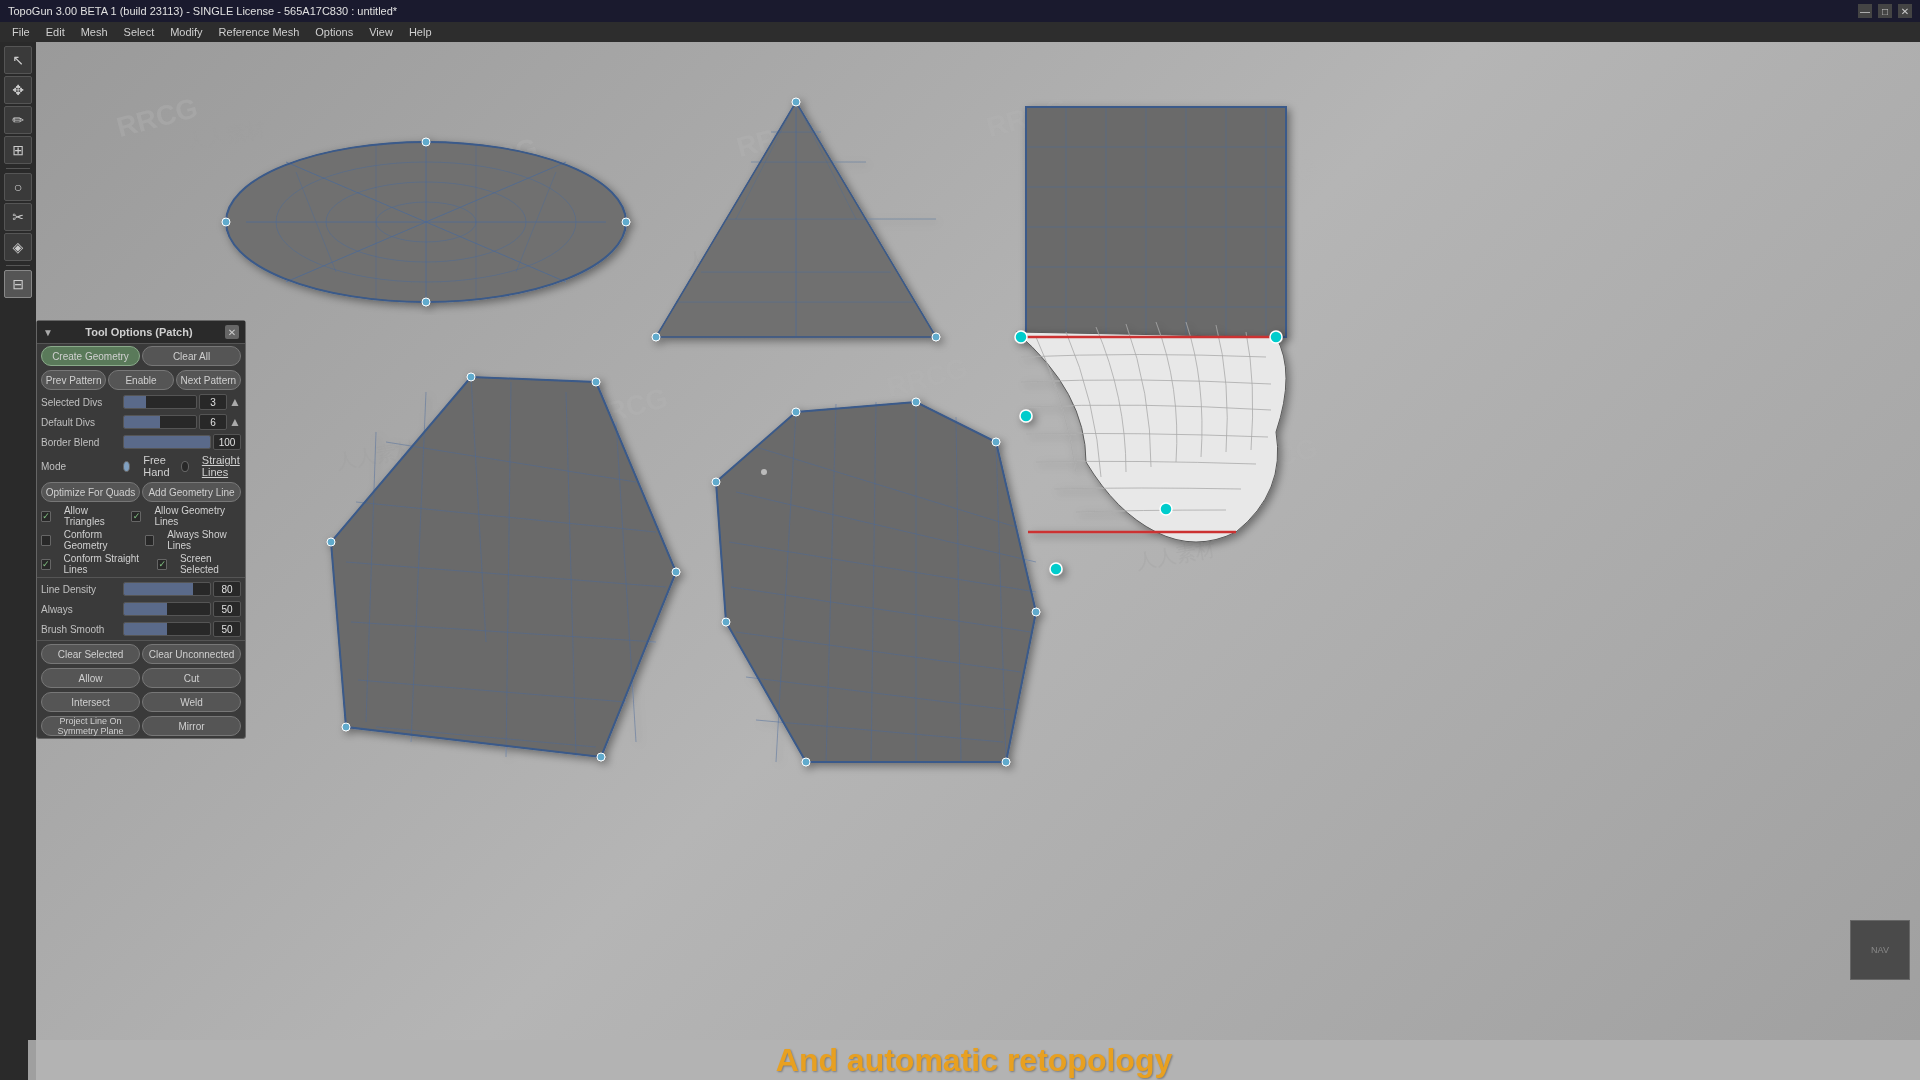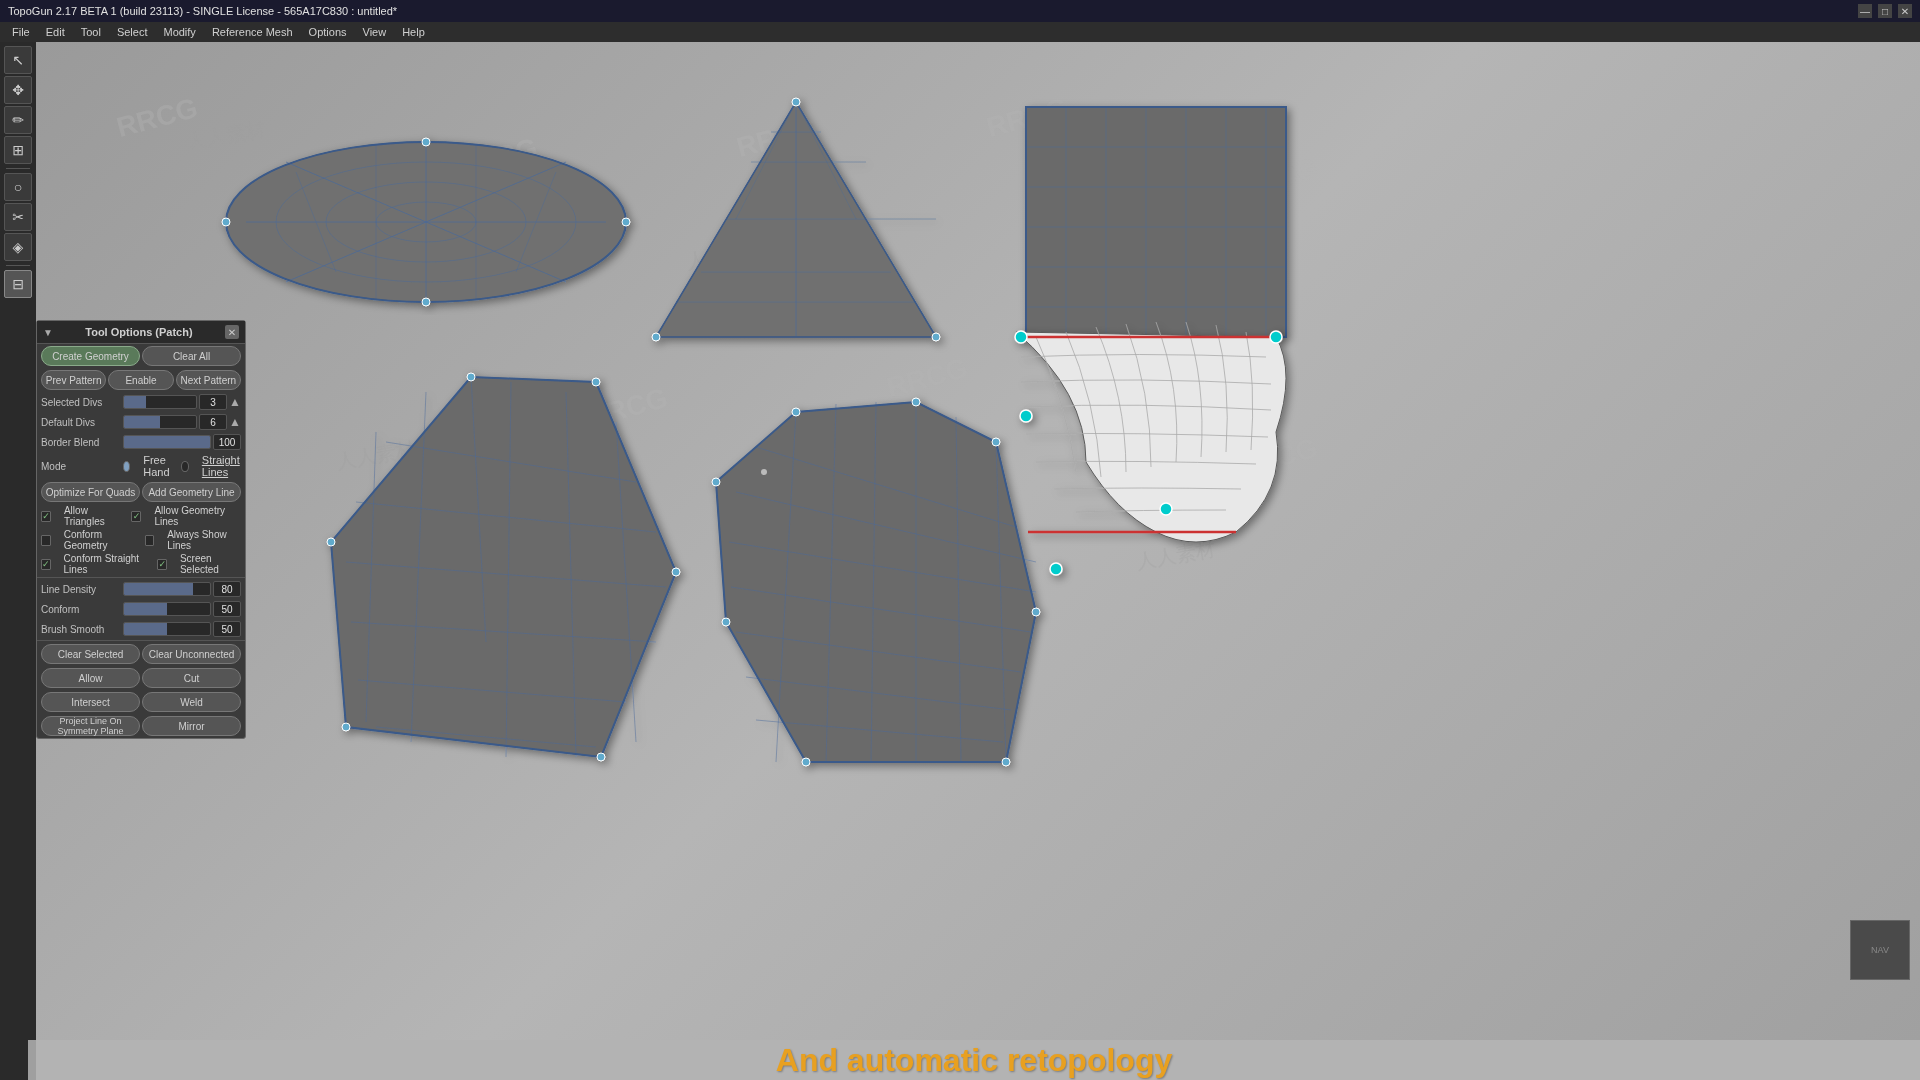--- a/index.html
+++ b/index.html
@@ -305,32 +305,32 @@
       color: rgba(160,160,160,0.3);
       font-size: 20px;
       pointer-events: none;
       transform: rotate(-10deg);
     }
   </style>
 </head>
 <body>
 
 <div id="titlebar">
-  <span id="title-text">TopoGun 2.17 BETA 1 (build 23113) - SINGLE License - 565A17C830 : untitled*</span>
+  <span id="title-text">TopoGun 3.00 BETA 1 (build 23113) - SINGLE License - 565A17C830 : untitled*</span>
   <div id="titlebar-controls">
     <button class="title-btn">—</button>
     <button class="title-btn">□</button>
     <button class="title-btn">✕</button>
   </div>
 </div>
 
 <div id="menubar">
   <span class="menu-item">File</span>
   <span class="menu-item">Edit</span>
-  <span class="menu-item">Tool</span>
+  <span class="menu-item">Mesh</span>
   <span class="menu-item">Select</span>
   <span class="menu-item">Modify</span>
   <span class="menu-item">Reference Mesh</span>
   <span class="menu-item">Options</span>
   <span class="menu-item">View</span>
   <span class="menu-item">Help</span>
 </div>
 
 <div id="left-toolbar">
   <div class="tool-btn">↖</div>
@@ -629,21 +629,21 @@
 
   <div class="panel-row">
     <span class="panel-label">Line Density</span>
     <div class="slider-container" style="flex:1;">
       <div class="slider-fill" style="width:80%;"></div>
     </div>
     <input class="value-input" type="text" value="80" style="">
   </div>
 
   <div class="panel-row">
-    <span class="panel-label">Conform</span>
+    <span class="panel-label">Always</span>
     <div class="slider-container" style="flex:1;">
       <div class="slider-fill" style="width:50%;"></div>
     </div>
     <input class="value-input" type="text" value="50" style="">
   </div>
 
   <div class="panel-row">
     <span class="panel-label">Brush Smooth</span>
     <div class="slider-container" style="flex:1;">
       <div class="slider-fill" style="width:50%;"></div>

